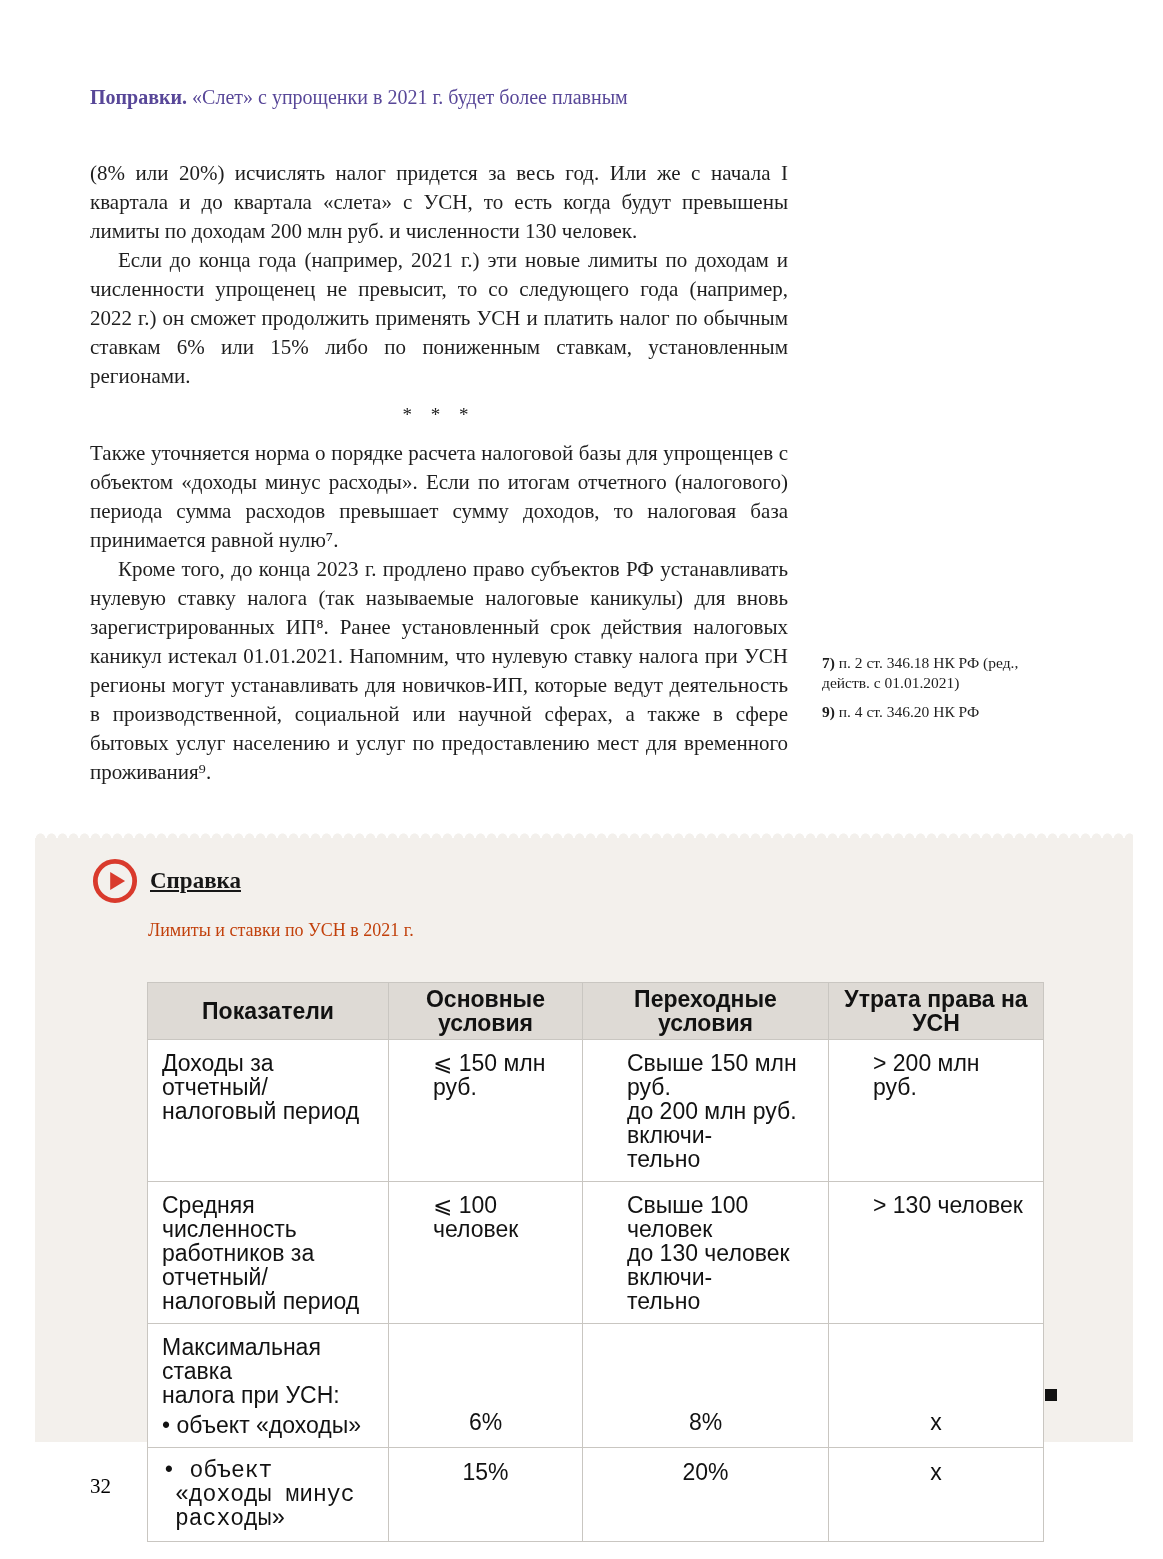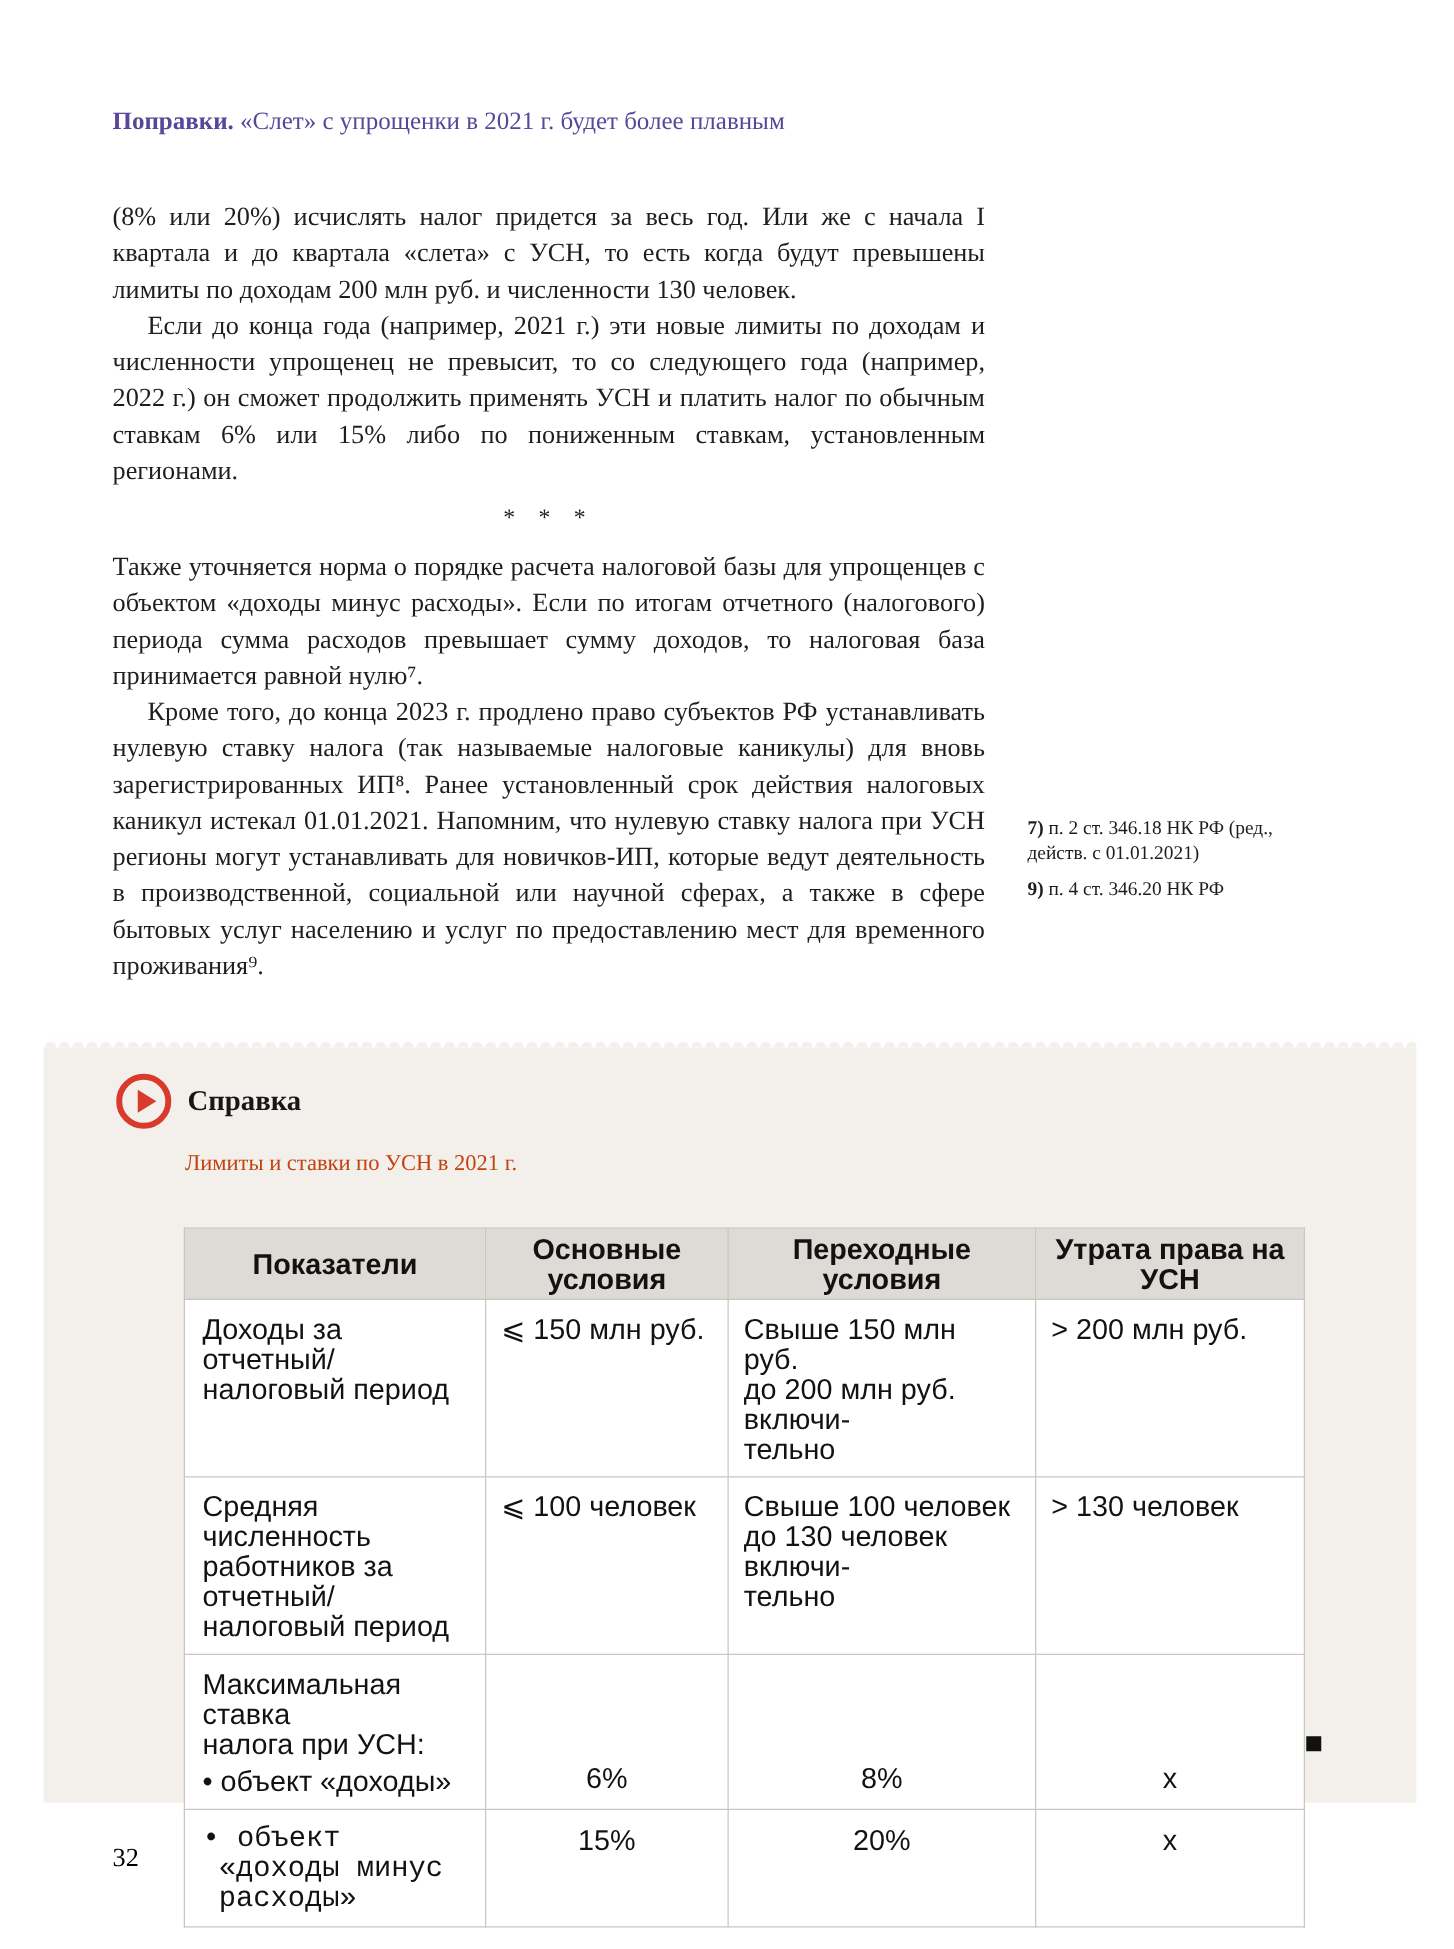--- a/index.html
+++ b/index.html
@@ -36,37 +36,37 @@
     position:absolute;left:35px;top:838px;width:1098px;height:604px;
     background:#f3f0ec;
   }
   .refbox::before{ 
     content:"";position:absolute;left:0;right:0;top:-7px;height:7px;
     background:radial-gradient(circle at 5.5px 7px,#f3f0ec 4.2px,rgba(0,0,0,0) 4.9px);
     background-size:11px 7px;background-repeat:repeat-x;
   }
   .ref-header{position:absolute;left:57px;top:20px;display:flex;align-items:center;gap:12px;}
   .play-icon{width:46px;height:46px;display:block;}
-  .ref-title{font-size:23px;font-weight:bold;color:#171717;}
+  .ref-title{font-size:23px;font-weight:bold;color:#171717;text-decoration:underline;}
   .ref-subtitle{position:absolute;left:113px;top:82px;font-size:18px;color:#c2410c;}
   
   .usn-table{
     position:absolute;left:112px;top:144px;width:896px;
     border-collapse:collapse;table-layout:fixed;
     font-family:"Liberation Sans","DejaVu Sans",sans-serif;
     font-size:23px;line-height:24px;color:#121212;
     border:1px solid #a8a5a1;
   }
   .usn-table th,.usn-table td{border:1px solid #c9c6c1;}
   .usn-table th{
     height:52px;background:#dedad5;font-weight:bold;text-align:center;
     vertical-align:middle;padding:2px 6px;
   }
   .usn-table td{background:#ffffff;vertical-align:top;padding:11px 14px 10px 14px;}
-  .usn-table td.cond{padding-left:12px;}
+  .usn-table td.cond{padding-left:44px;}
   .usn-table td.val{text-align:center;}
   .usn-table tr.r3 td.val{vertical-align:bottom;padding-bottom:13px;}
   .usn-table tr.r4 td.val{vertical-align:top;padding-top:12px;}
   .pre{white-space:pre-line;}
   .bullet-line{padding-left:13px;text-indent:-13px;margin-top:6px;}
   .bullet-line::before{content:"\2022\00A0";}
   tr.r4 .bullet-line{margin-top:0;font-family:Liberation Mono, monospace;}
   
   .end-marker{position:absolute;left:1045px;top:1389px;width:12px;height:12px;background:#111;}
   .page-num{position:absolute;left:90px;top:1474px;font-size:21px;color:#000000;}

